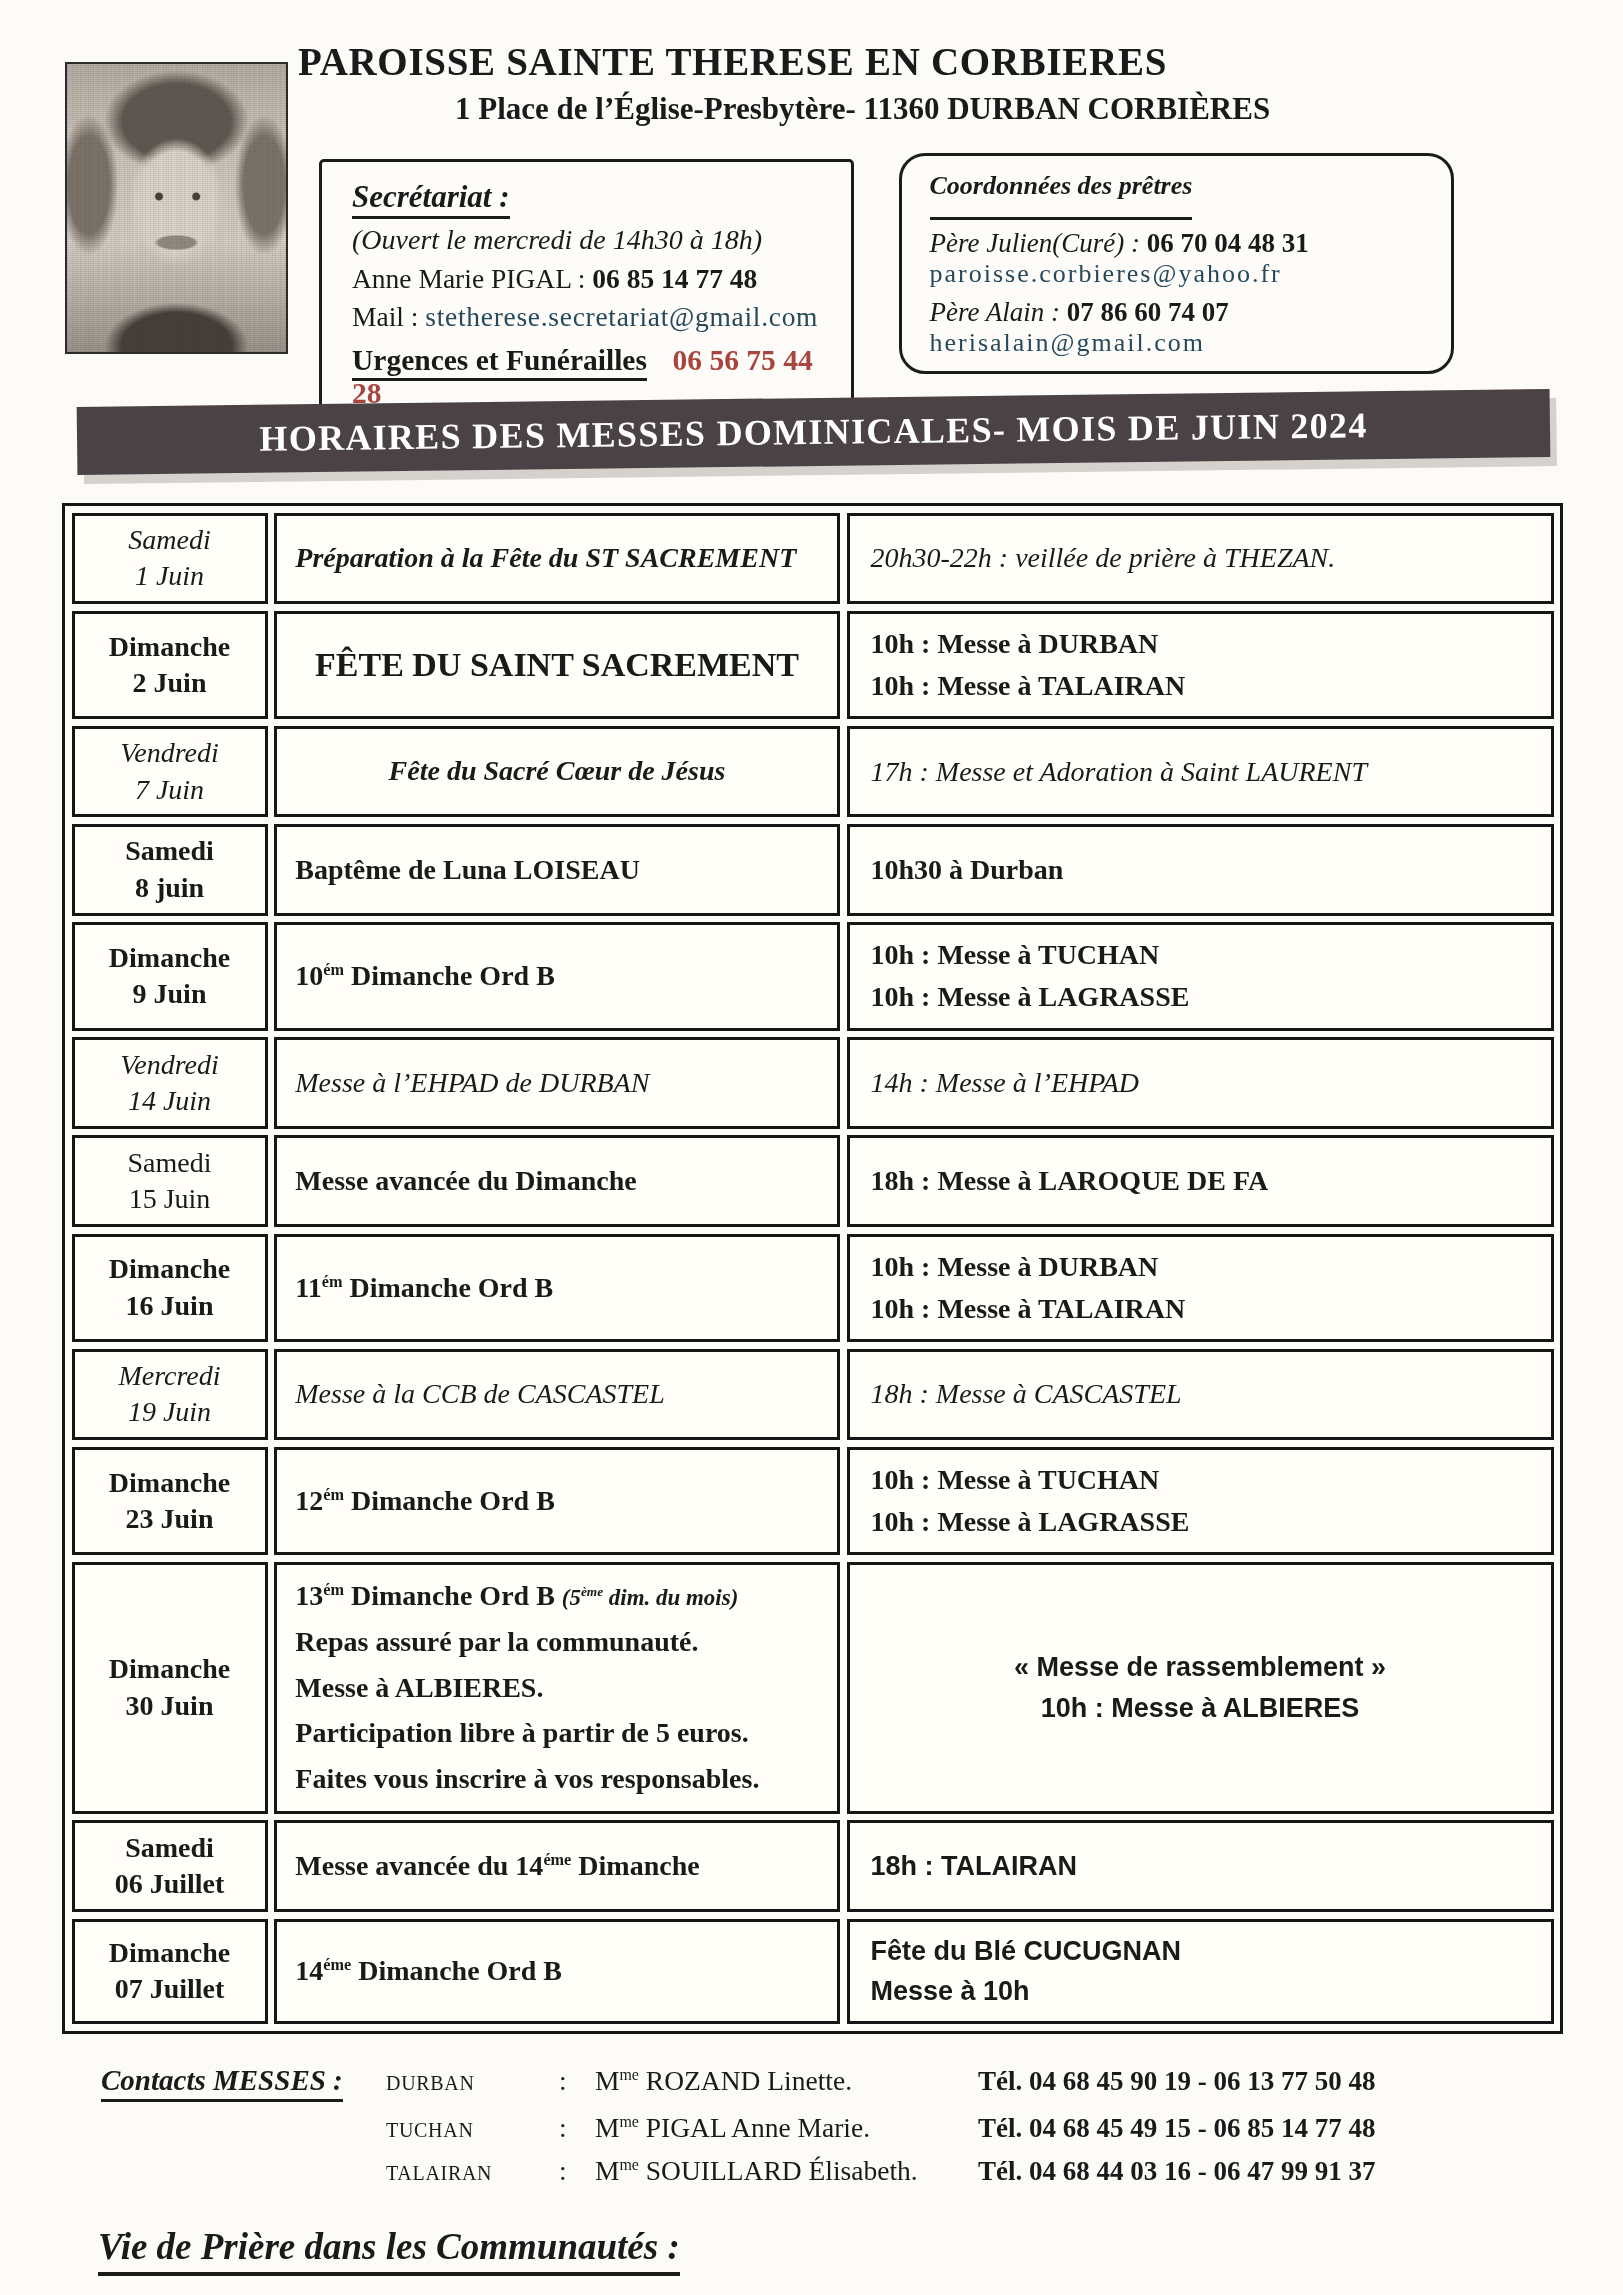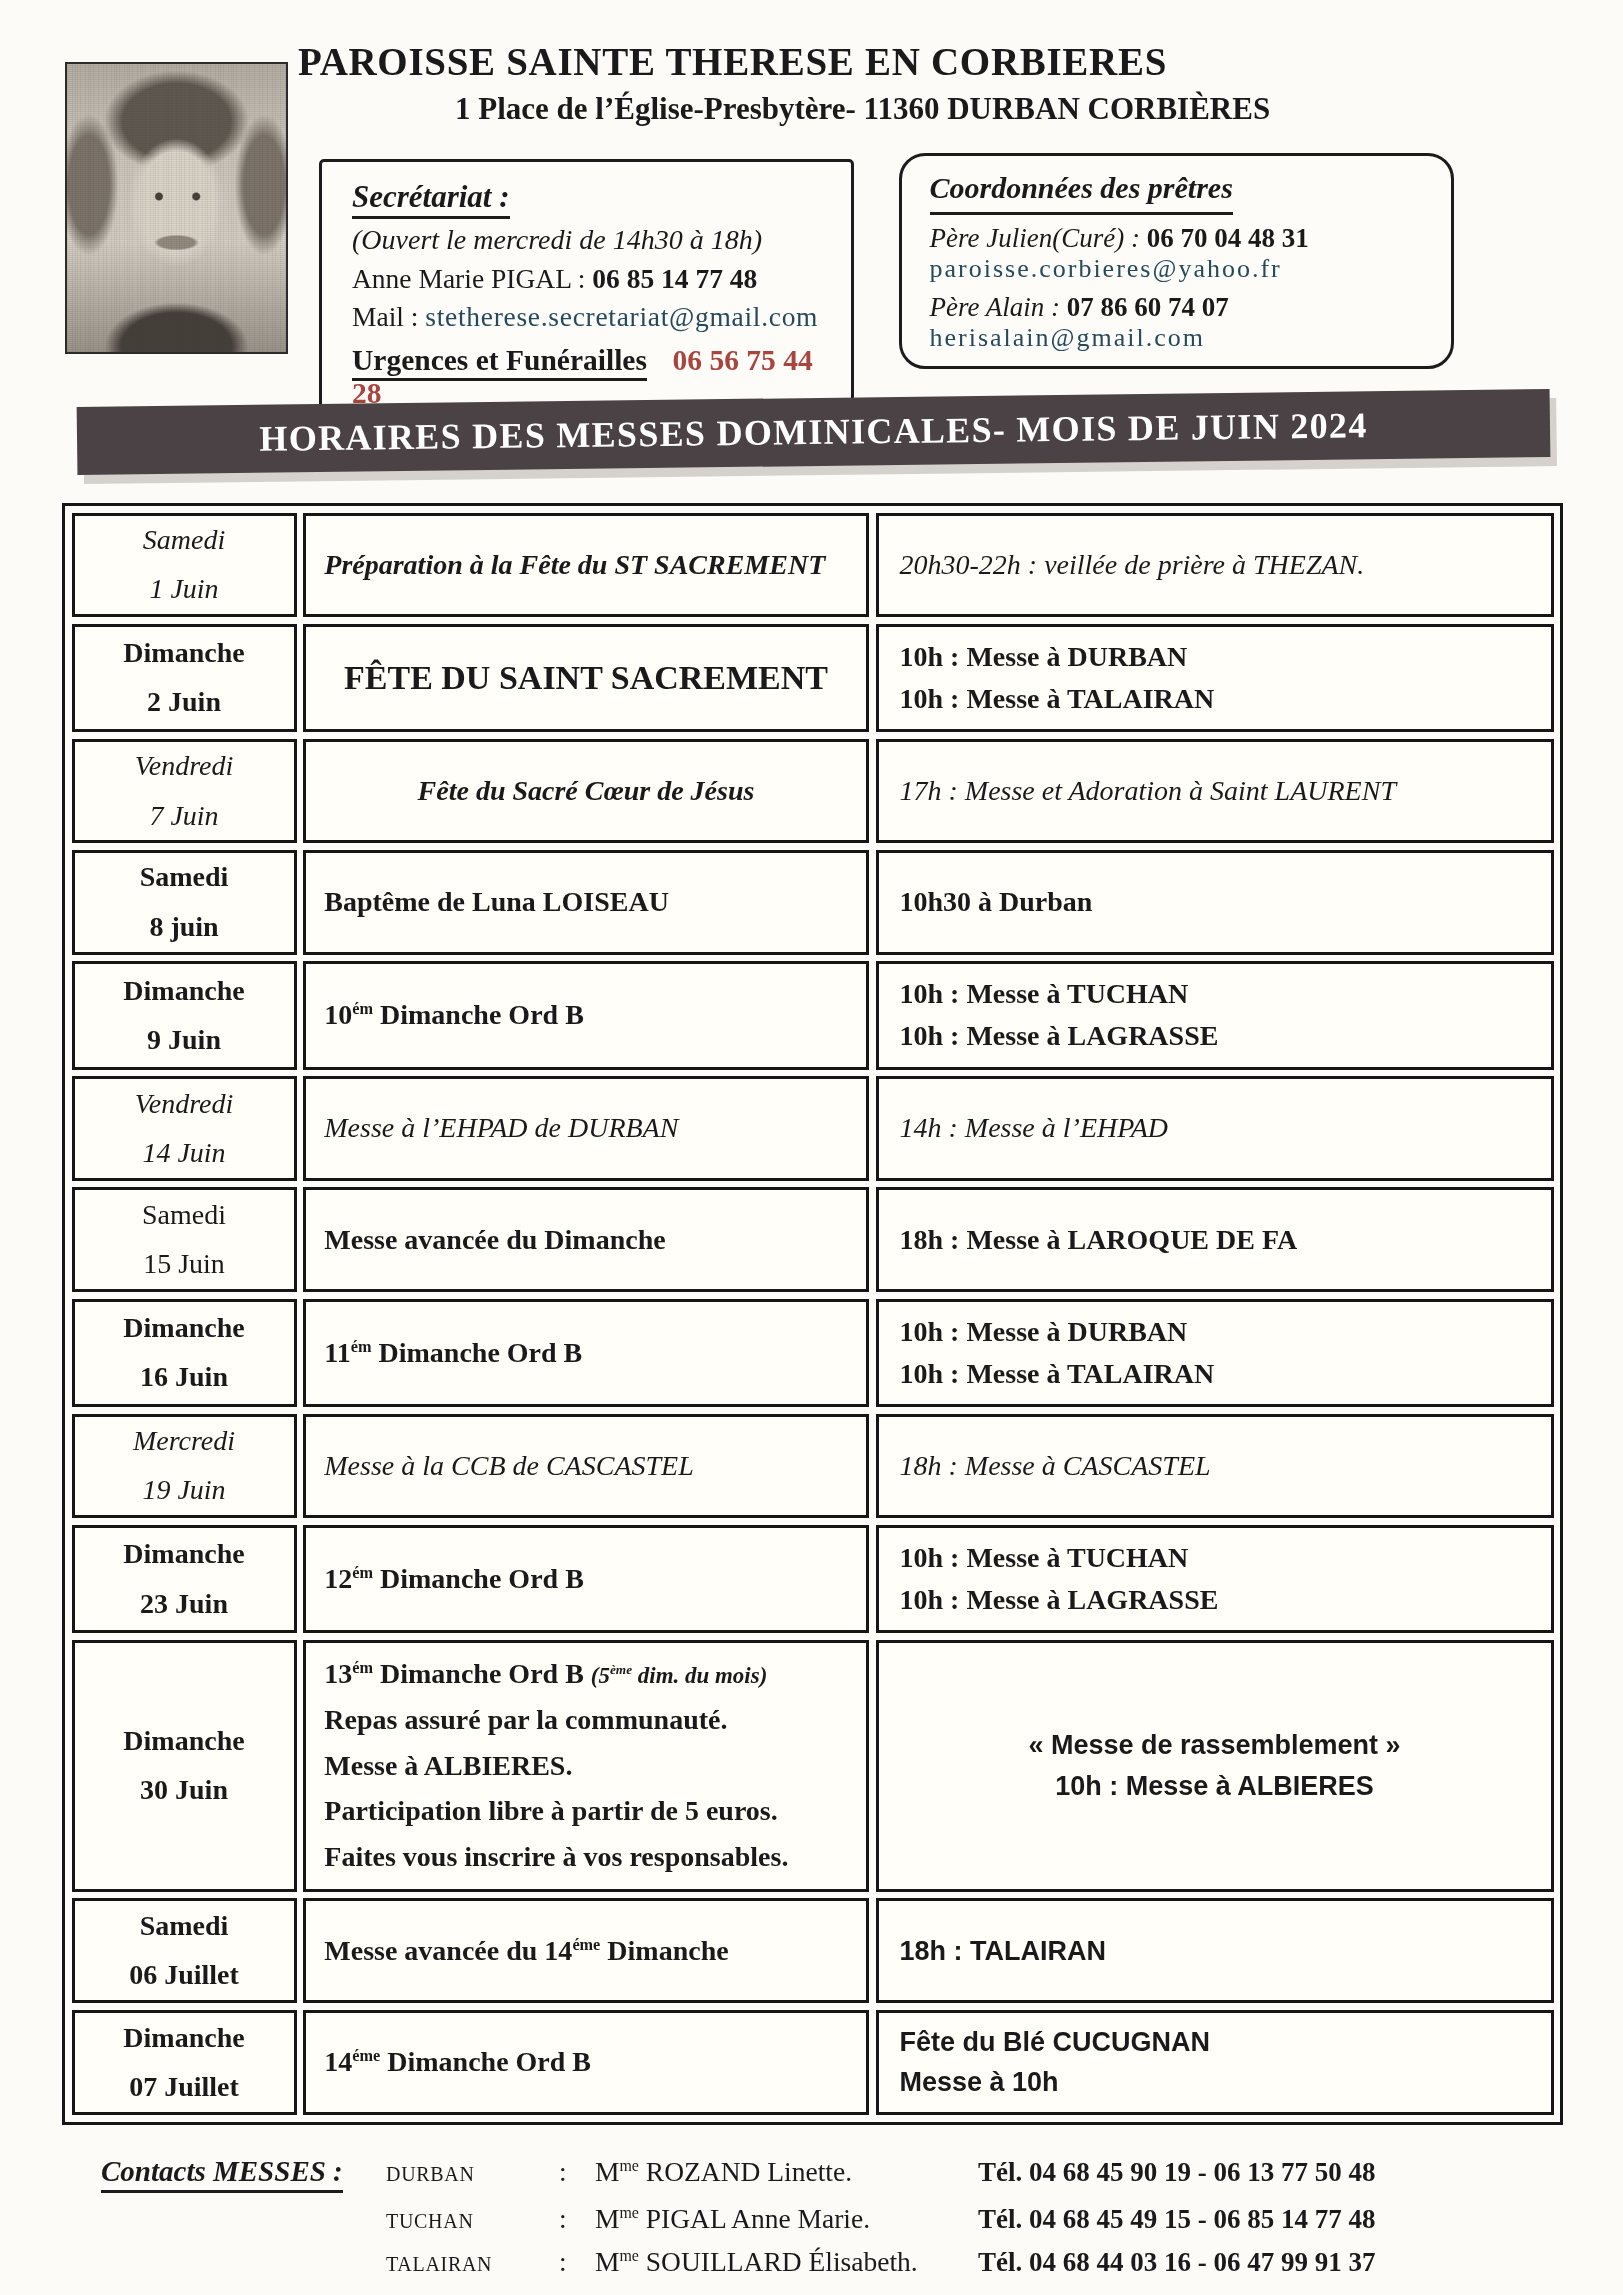--- a/index.html
+++ b/index.html
@@ -36,39 +36,39 @@
   .box-pre{width:555px;min-height:194px;border-radius:26px;padding:15.7px 27.5px 13px;margin-left:45px;margin-top:-6.5px;}
   .sec-title{font-size:31px;font-weight:bold;font-style:italic;display:inline-block;
     border-bottom:3.3px solid #1c1c1c;padding-bottom:1.3px;}
   .sec-hours{font-size:28px;font-style:italic;margin-top:5.2px;}
   .sec-line{font-size:27.5px;margin-top:6.5px;}
   .phone{font-weight:bold;}
   .mail-value{color:var(--teal);letter-spacing:0.7px;}
   .urg{margin-top:10.5px;font-size:29.5px;}
   .urg-label{font-weight:bold;border-bottom:3.9px solid #1c1c1c;padding-bottom:2px;}
   .urg-phone{color:var(--red);font-weight:bold;margin-left:18.3px;}
-  .pre-title{font-size:30px;font-weight:bold;font-style:italic;display:inline-block;
-    border-bottom:3.9px solid #1c1c1c;padding-bottom:7px;}
+  .pre-title{font-size:26px;font-weight:bold;font-style:italic;display:inline-block;
+    border-bottom:3.9px solid #1c1c1c;padding-bottom:16px;}
   .pre-line{font-size:27px;margin-top:7.9px;}
   .pre-label{font-style:italic;}
   .pre-email{color:var(--teal);letter-spacing:2px;font-size:26px;margin-top:0;}
   
   .banner{
     margin:22px 73px 0 77px;height:68px;background:var(--banner-bg);
     transform:rotate(-0.7deg);display:flex;align-items:center;justify-content:center;
     box-shadow:6.5px 9.2px 0 rgba(140,132,126,.35);
   }
   .banner-text{color:#fff;font-size:36px;font-weight:bold;letter-spacing:1.3px;}
   
   .schedule{margin:37px 60px 0 62px;border:3.9px solid #161616;padding:6.5px;background:#fdfcf8;}
   .t-row{display:flex;gap:6.5px;margin-bottom:6.5px;min-height:86px;}
   .t-row:last-child{margin-bottom:0;}
   .cell{border:3.3px solid #161616;background:#fffef9;display:flex;flex-direction:column;
     justify-content:center;box-sizing:border-box;}
-  .date-cell{width:225px;flex:none;text-align:center;font-size:28px;line-height:1.3;padding:6.5px 3.9px;gap:13px;}
+  .date-cell{width:196px;flex:none;text-align:center;font-size:28px;line-height:1.3;padding:6.5px 3.9px;}
   .event-cell{width:566px;flex:none;padding:9.2px 18.3px;font-size:28px;line-height:1.3;}
   .time-cell{flex:1;padding:9.2px 21px;font-size:28px;line-height:1.5;}
   .italic{font-style:italic;}
   .bold{font-weight:bold;}
   .bold-italic{font-weight:bold;font-style:italic;}
   .center{text-align:center;}
   .large{font-size:34px;}
   .sans{font-family:"Liberation Sans","DejaVu Sans",sans-serif;font-size:27px;}
   .multi .ev-line{margin:4.6px 0;}
   sup{font-size:0.58em;line-height:0;}

